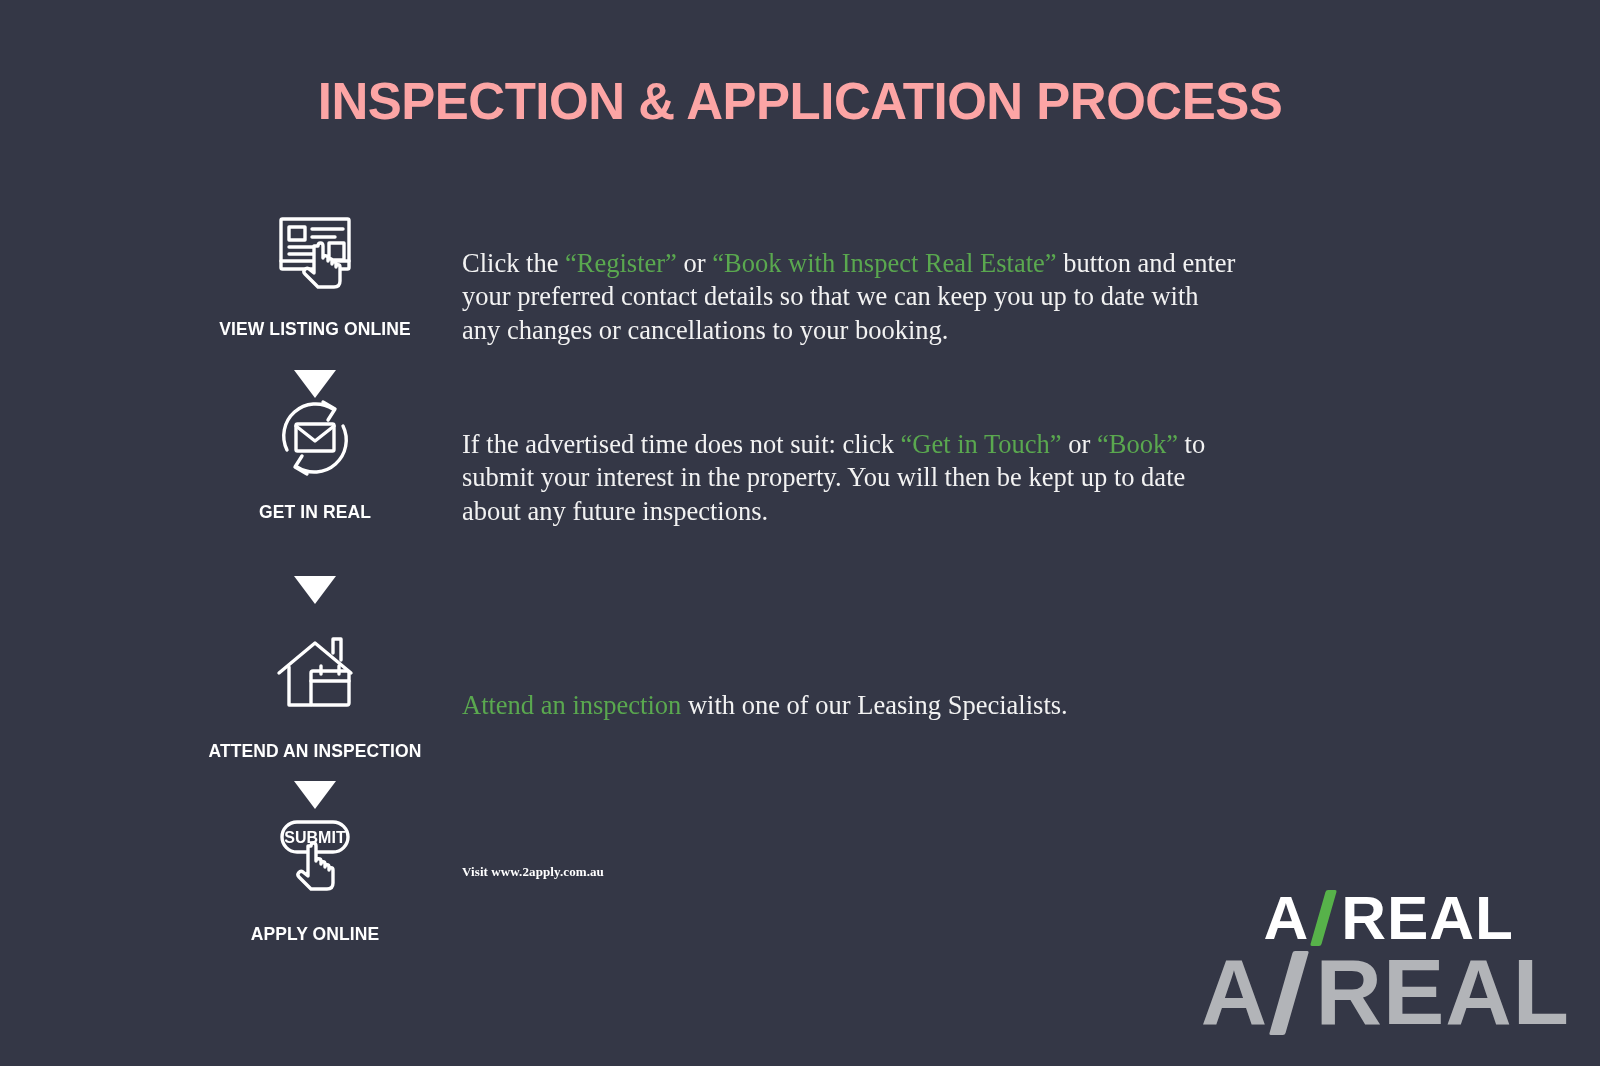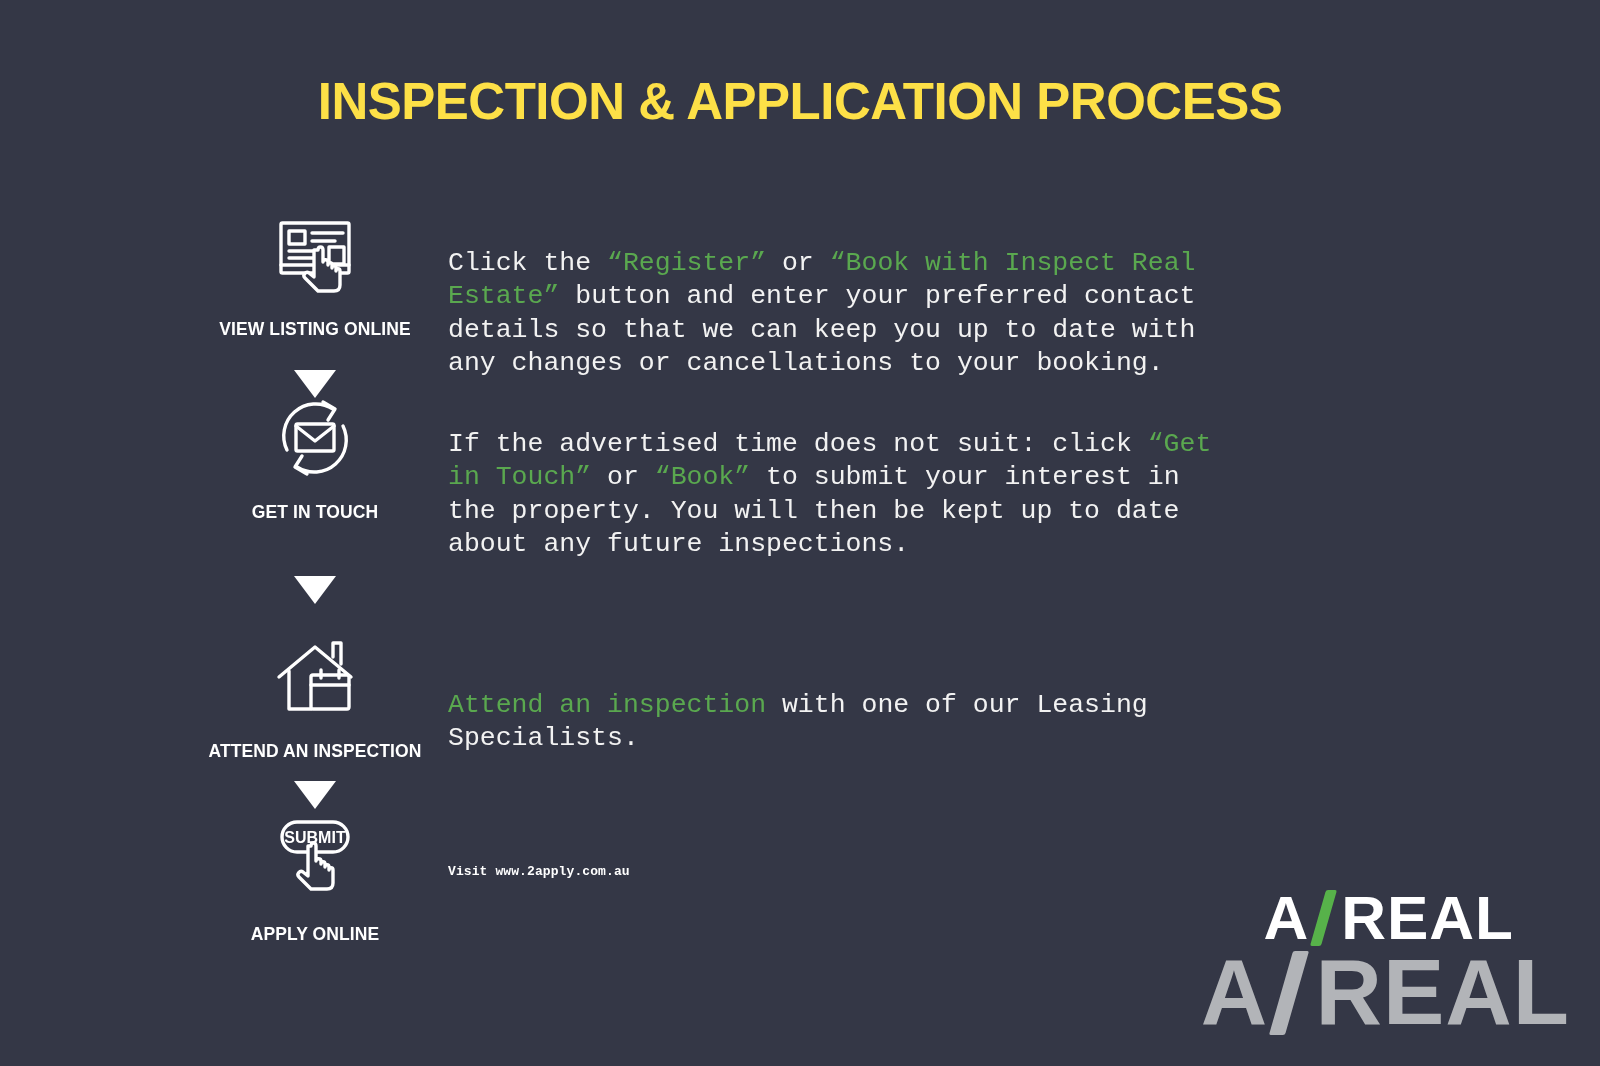--- a/index.html
+++ b/index.html
@@ -22,21 +22,21 @@
     background: #343746;
   }
 
   
   .title {
     position: absolute;
     top: 72px;
     left: 0;
     width: 1600px;
     text-align: center;
-    color: #fde047;
+    color: #fca5a5;
     font-size: 51px;
     font-weight: bold;
     letter-spacing: -0.5px;
     font-family: "Liberation Sans", sans-serif;
   }
 
   
   .steps {
     position: absolute;
     top: 205px;
@@ -57,42 +57,42 @@
   .step-left {
     position: absolute;
     left: 180px;
     width: 270px;
     text-align: center;
   }
 
   .icon-box {
     height: 100px;
     display: flex;
-    align-items: flex-end;
+    align-items: flex-start;
     justify-content: center;
   }
 
   .icon-label {
     margin-top: 14px;
     color: #ffffff;
     font-size: 17.5px;
     font-weight: bold;
     letter-spacing: 0.1px;
     white-space: nowrap;
     font-family: Liberation Sans, sans-serif;
   }
 
   .step-right {
     position: absolute;
-    left: 448px;
+    left: 462px;
     width: 780px;
     color: #f2f2f2;
     font-size: 26.5px;
     line-height: 1.26;
-    font-family: Liberation Mono, monospace;
+    font-family: Liberation Serif, serif;
   }
   .step-1 .step-right { top: 42px; }
   .step-2 .step-right { top: 40px; }
   .step-3 .step-right { top: 62px; }
   .step-4 .step-right { top: 22px; }
 
   .hl { color: #5aa84f; }
 
   .visit-line {
     margin-top: 32px;
@@ -194,21 +194,21 @@
         <div class="icon-box">
           <svg width="100" height="100" viewBox="0 0 100 100" fill="none" stroke="#ffffff" stroke-width="3.4" stroke-linecap="round" stroke-linejoin="round">
             <path d="M22 62 A32 32 0 0 1 68 21"></path>
             <path d="M78 38 A32 32 0 0 1 32 79"></path>
             <polyline points="58,14 70,21 63,32"></polyline>
             <polyline points="42,86 30,79 37,68"></polyline>
             <rect x="31" y="36" width="38" height="27" rx="1.5"></rect>
             <polyline points="31,38 50,53 69,38"></polyline>
           </svg>
         </div>
-        <div class="icon-label">GET IN TOUCH</div>
+        <div class="icon-label">GET IN REAL</div>
       </div>
       <div class="step-right">
         <span>If the advertised time does not suit: click </span><span class="hl">“Get in Touch”</span><span> or </span><span class="hl">“Book”</span><span> to submit your interest in the property. You will then be kept up to date about any future inspections.</span>
       </div>
     </div>
 
     <div class="step step-3">
       <div class="step-left">
         <div class="icon-box">
           <svg width="100" height="96" viewBox="0 0 100 96" fill="none" stroke="#ffffff" stroke-width="3.4" stroke-linecap="round" stroke-linejoin="round">

